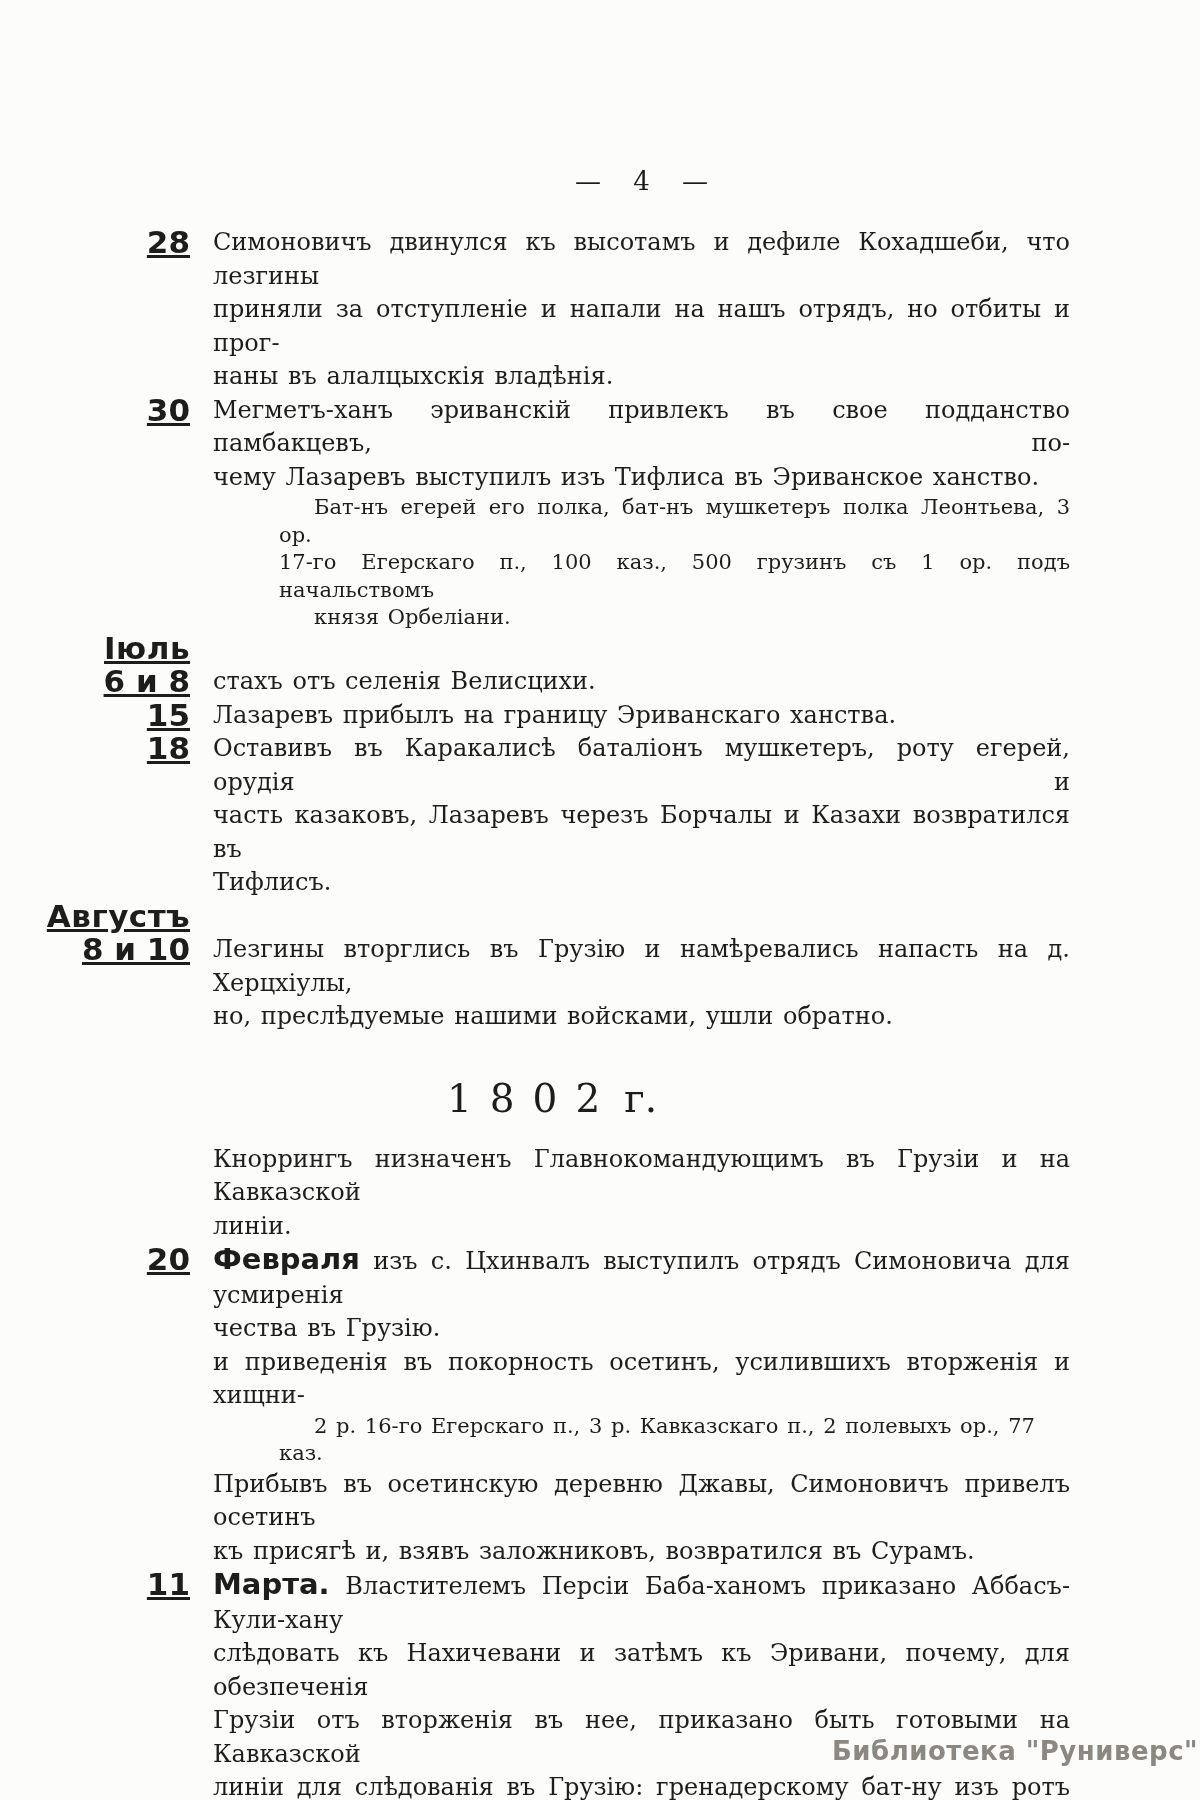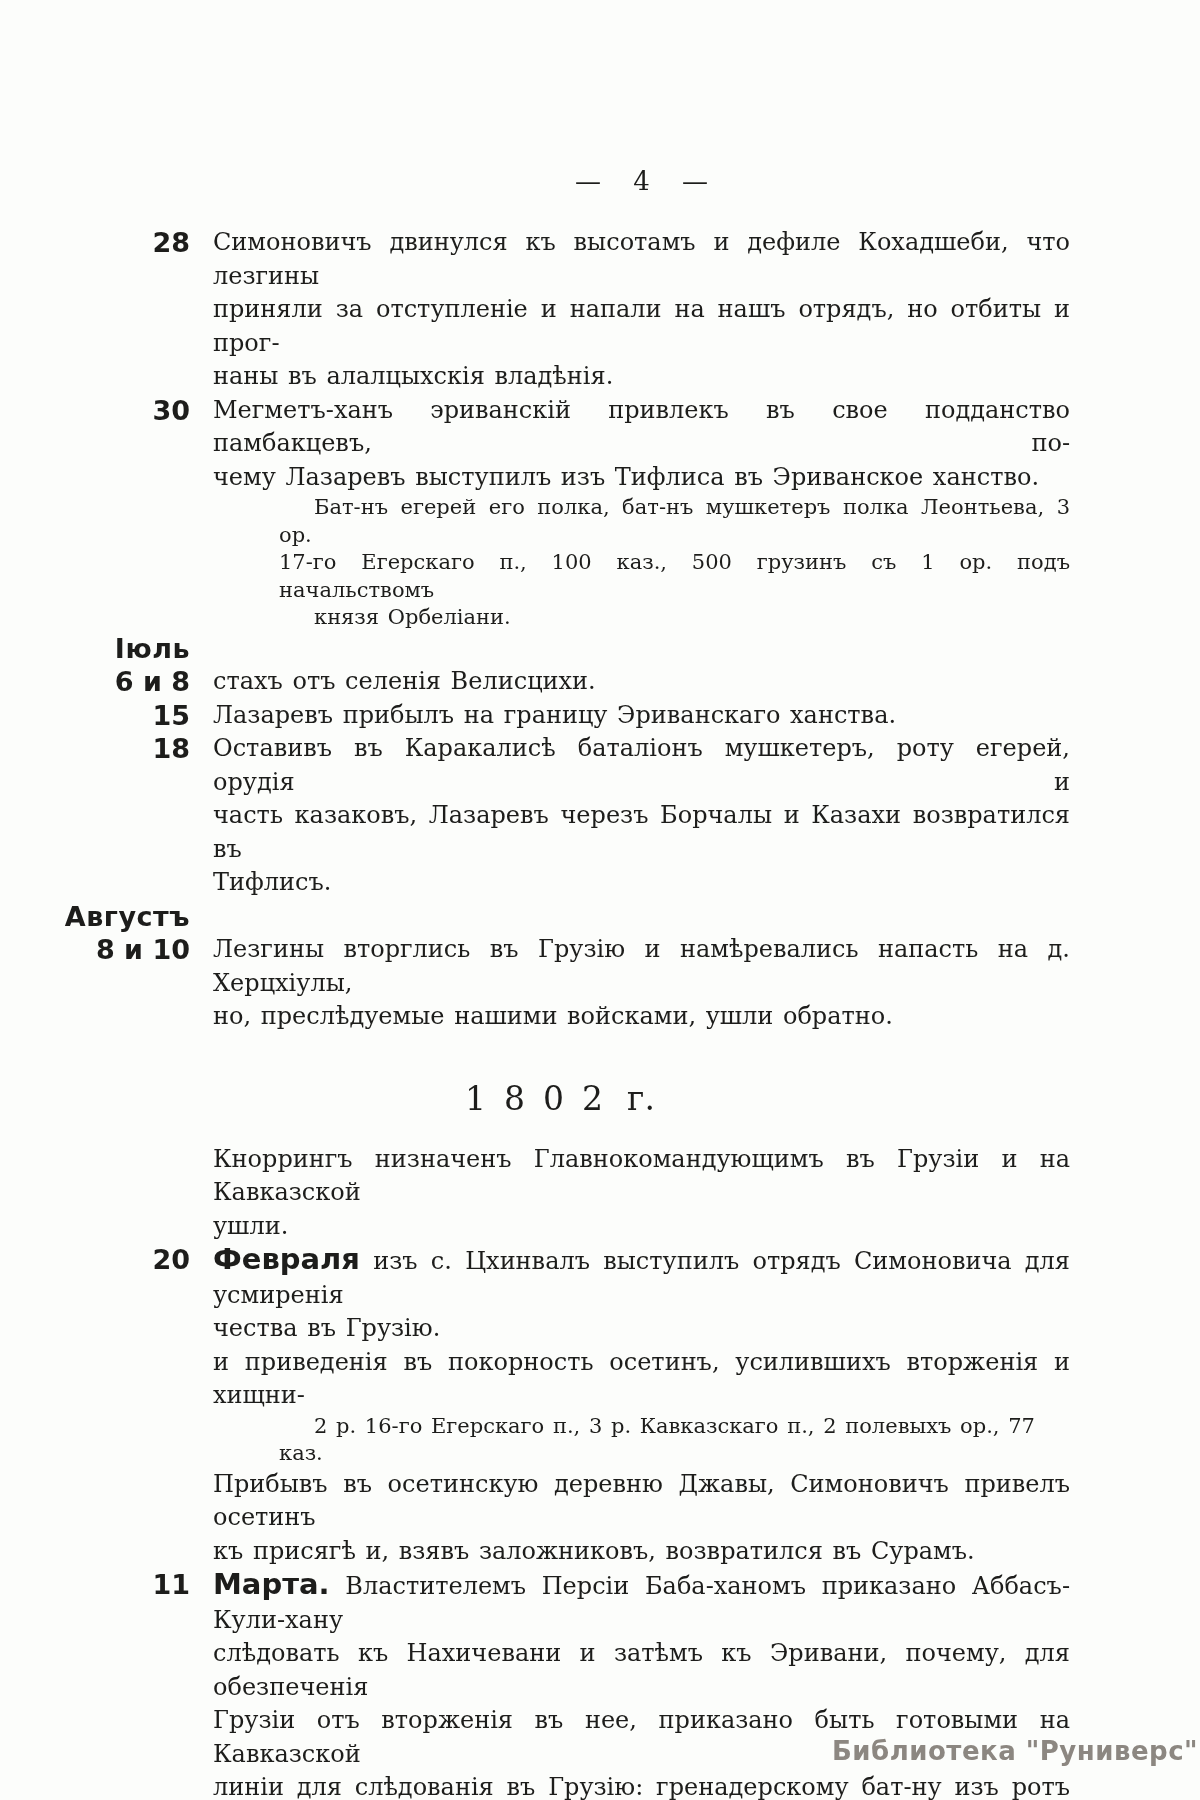--- a/index.html
+++ b/index.html
@@ -9,33 +9,33 @@
   }
   .pageheader{
     position:absolute;top:166px;left:213px;width:857px;
     text-align:center;font-size:26px;word-spacing:24px;line-height:30px;
   }
   .content{position:absolute;top:226px;left:0;width:1200px;}
   .row{display:flex;align-items:flex-start;}
   .datecol{
     flex:0 0 190px;text-align:right;
     font-family:"DejaVu Sans",sans-serif;font-weight:bold;
-    font-size:27px;line-height:33.5px;white-space:nowrap;
+    font-size:31px;line-height:33.5px;white-space:nowrap;text-decoration:underline;
   }
   .textcol{flex:0 0 857px;margin-left:23px;}
   .line{font-size:24px;line-height:33.5px;word-spacing:2px;}
   .line.j{text-align:justify;text-align-last:justify;}
   .line.i{text-indent:35px;}
   .small{margin-left:66px;}
   .small .line{font-size:21px;line-height:27.5px;}
   .month{letter-spacing:0.5px;text-align:right;}
   .bp{font-family:"DejaVu Sans",sans-serif;font-weight:bold;font-size:29px;}
   .yearhead{
-    margin:45px 0 24px 8px;width:1104px;text-align:center;
-    font-size:33px;line-height:40px;height:40px;
+    margin:45px 0 24px 0;width:1104px;text-align:center;
+    font-size:39px;line-height:40px;height:40px;
   }
   .yearhead .year{letter-spacing:18px;}
   .yearhead .suffix{margin-left:6px;}
   .watermark{
     position:absolute;top:1736px;left:832px;
     font-family:"DejaVu Sans",sans-serif;font-weight:bold;
     font-size:26px;color:#8c8781;letter-spacing:0.5px;
   }
 </style>
 </head>
@@ -117,21 +117,21 @@
     </div>
 
     <div class="yearhead">
       <span class="year">1802</span><span class="suffix">г.</span>
     </div>
 
     <div class="row">
       <div class="datecol"></div>
       <div class="textcol">
           <div class="line j">Кноррингъ низначенъ Главнокомандующимъ въ Грузіи и на Кавказской</div>
-          <div class="line">ушли.</div>
+          <div class="line">линіи.</div>
         </div>
     </div>
 
     <div class="row">
       <div class="datecol">20</div>
       <div class="textcol">
           <div class="line j"><span class="bp">Февраля</span> изъ с. Цхинвалъ выступилъ отрядъ Симоновича для усмиренія</div>
           <div class="line">чества въ Грузію.</div>
           <div class="line j">и приведенія въ покорность осетинъ, усилившихъ вторженія и хищни-</div>
         </div>

